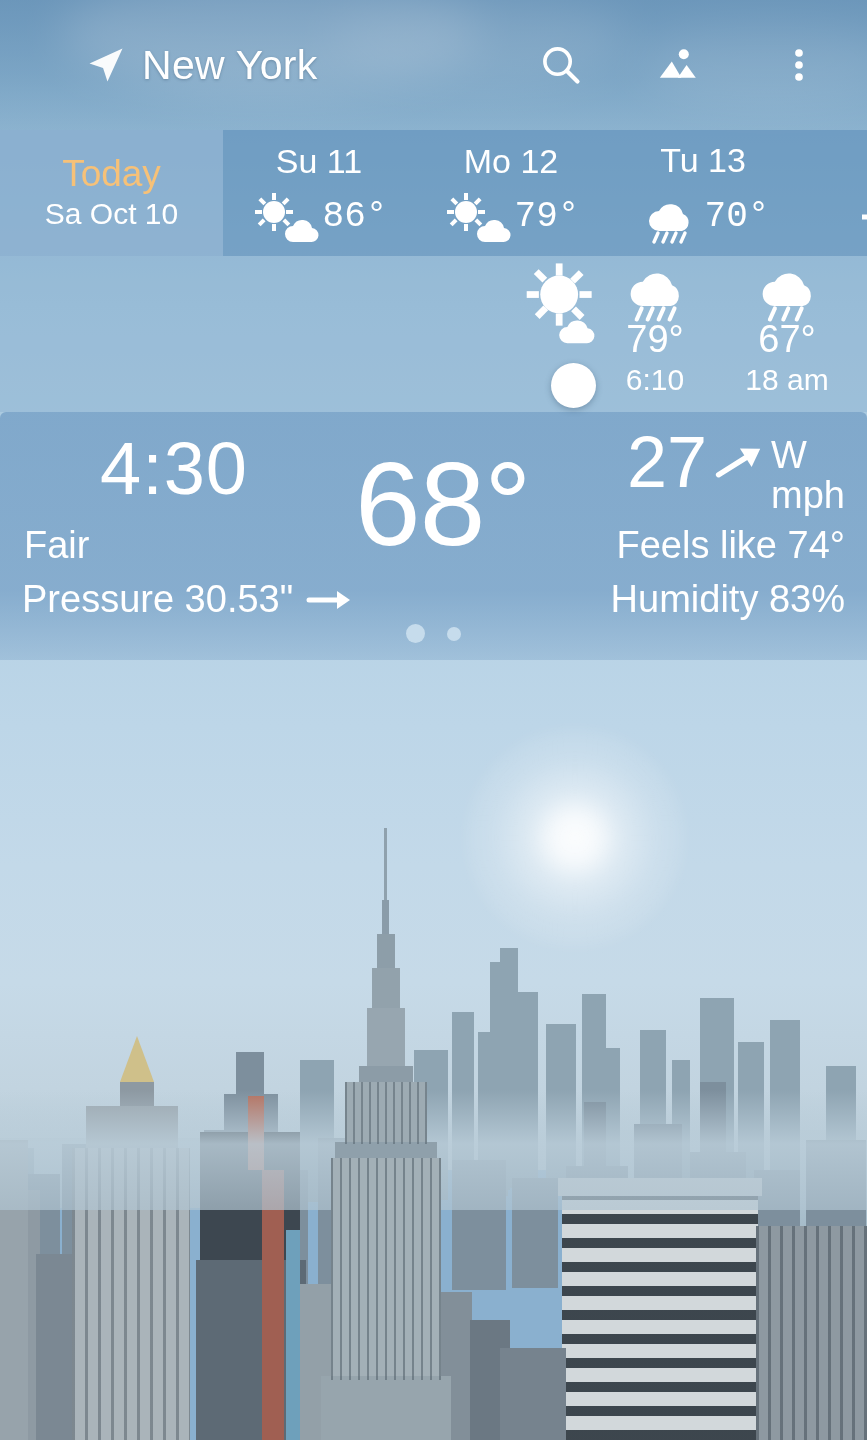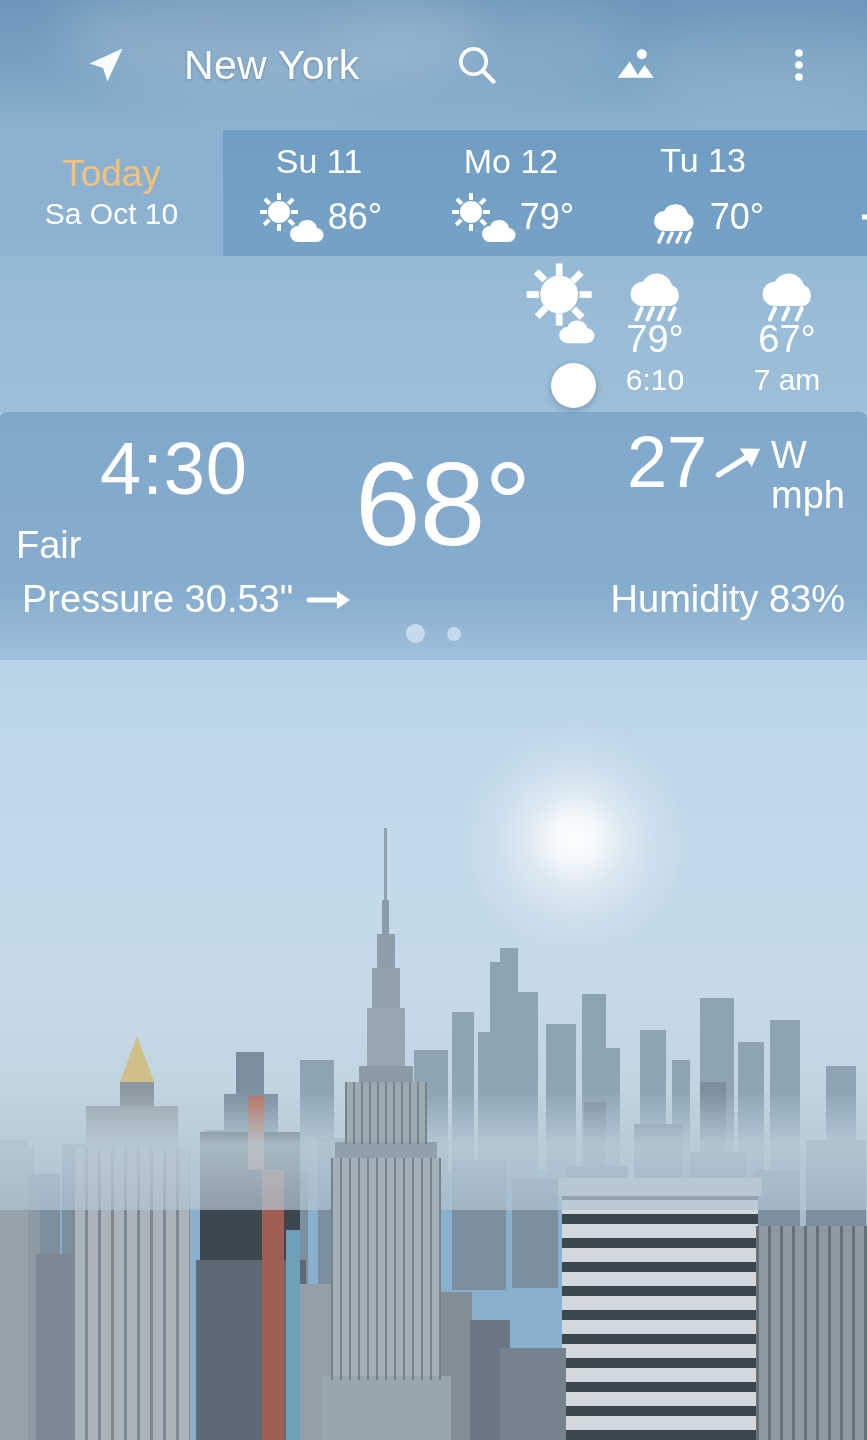--- a/index.html
+++ b/index.html
@@ -62,21 +62,20 @@
   .near { background:#6e7c88; }
 
   
   #ui { position:absolute; inset:0; z-index:20; }
 
   
   .header {
     position:absolute; left:0; top:0; width:867px; height:130px;
     display:flex; align-items:center; padding:0 22px;
     background:linear-gradient(180deg, rgba(96,140,178,.62) 0%, rgba(104,148,184,.45) 60%, rgba(110,152,186,.20) 100%);
-    gap:42px;
   }
   .loc-arrow { width:44px; height:44px; margin-left:62px; flex:0 0 auto; }
   .city {
     color:#ffffff; font-size:41px; font-weight:400; margin-left:14px;
     letter-spacing:.3px; text-shadow:0 1px 3px rgba(40,70,95,.35);
     white-space:nowrap;
   }
   .hdr-spacer{ flex:1 1 auto; }
   .hdr-icon{ width:56px; height:56px; flex:0 0 auto; display:flex; align-items:center; justify-content:center; }
   .hdr-icon.search{ margin-right:62px; }
@@ -91,21 +90,21 @@
   }
   .day {
     position:relative; flex:0 0 auto; width:192px;
     display:flex; flex-direction:column; align-items:center; justify-content:center;
     background:rgba(82,133,179,.0);
   }
   .day.active { background:rgba(176,203,226,.42); width:223px; }
   .day-name { font-size:34px; line-height:1.05; color:#ffffff; white-space:nowrap; }
   .day.active .day-name { color:#f6c178; font-size:37px; }
   .day-sub  { font-size:30px; color:#ffffff; white-space:nowrap; margin-top:4px; }
-  .day-row  { display:flex; align-items:center; justify-content:center; gap:4px; margin-top:12px; }
+  .day-row  { display:flex; align-items:center; justify-content:center; gap:4px; margin-top:12px;font-family:Liberation Mono, monospace; }
   .day-temp { font-size:36px; color:#ffffff; white-space:nowrap; }
 
   
   .hourstrip {
     position:absolute; left:0; top:256px; width:867px; height:156px;
     background:rgba(126,166,201,.30);
   }
   .hour {
     position:absolute; top:0; width:150px; height:156px;
     display:flex; flex-direction:column; align-items:center;
@@ -128,21 +127,21 @@
   }
   .det-time {
     position:absolute; left:100px; top:14px;
     font-size:74px; font-weight:300; color:#ffffff; letter-spacing:1px;
   }
   .det-bigtemp {
     position:absolute; left:355px; top:-8px;
     font-size:118px; font-weight:200; color:#ffffff; letter-spacing:-1px;margin-top:32px;
   }
   .det-cond {
-    position:absolute; left:16px; top:112px;
+    position:absolute; left:24px; top:112px;
     font-size:38px; color:#ffffff;
   }
   .det-press {
     position:absolute; left:22px; top:166px;
     font-size:38px; color:#ffffff; display:flex; align-items:center; gap:14px;
   }
   .wind-block {
     position:absolute; right:22px; top:16px;
     display:flex; align-items:flex-start; gap:4px;
   }
@@ -431,21 +430,21 @@
             <path d="M12 30 a10 10 0 0 1 10-10 a13 13 0 0 1 24 3 a9 9 0 0 1 -1 17 H22 a10 10 0 0 1 -10-10 Z"></path>
             <g stroke="#ffffff" stroke-width="3.4" stroke-linecap="round">
               <line x1="22" y1="42" x2="18" y2="51"></line>
               <line x1="33" y1="42" x2="29" y2="51"></line>
               <line x1="44" y1="42" x2="40" y2="51"></line>
             </g>
           </g>
         </svg>
       </span>
       <span class="hour-temp">67°</span>
-      <span class="hour-time">7 am</span>
+      <span class="hour-time">18 am</span>
     </div>
   </div>
 
   <span class="drag-sun">
     <svg width="92" height="92" viewBox="0 0 68 62">
       <g fill="#ffffff">
         <circle cx="26" cy="24" r="14"></circle>
         <rect x="23.5" y="1" width="5" height="9"></rect>
           <rect x="23.5" y="38" width="5" height="9"></rect>
         <rect x="2" y="21.5" width="9" height="5"></rect>
@@ -486,20 +485,21 @@
             <path d="M36 9 L53 20 L36 31 Z" fill="#ffffff"></path>
           </g>
         </svg>
       </span>
       <span class="wind-dirunit">
         <span class="wind-dir">W</span>
         <span class="wind-unit">mph</span>
       </span>
     </div>
 
+    <span class="det-feels">Feels like 74°</span>
     <span class="det-hum">Humidity 83%</span>
 
     <div class="dots">
       <span class="dot active"></span>
       <span class="dot inactive"></span>
     </div>
   </div>
 
 </div>
 

